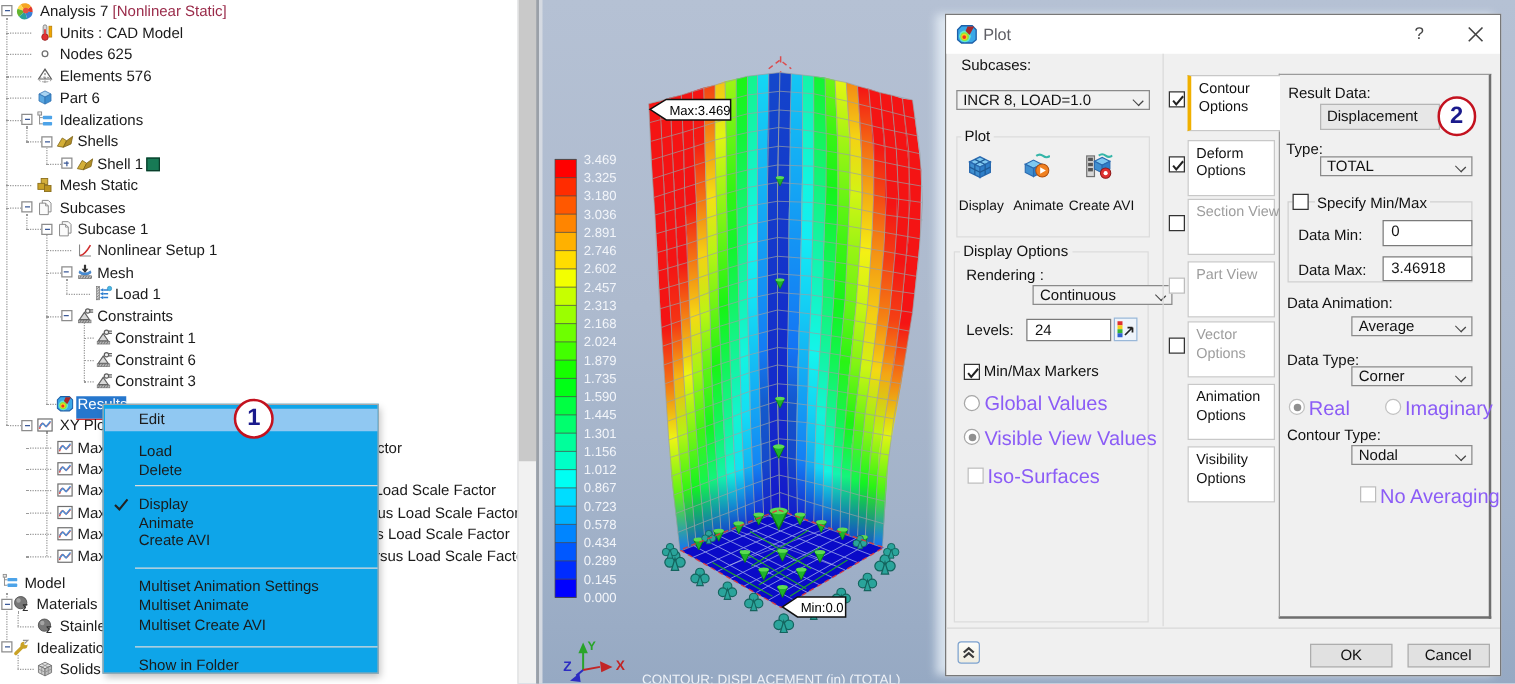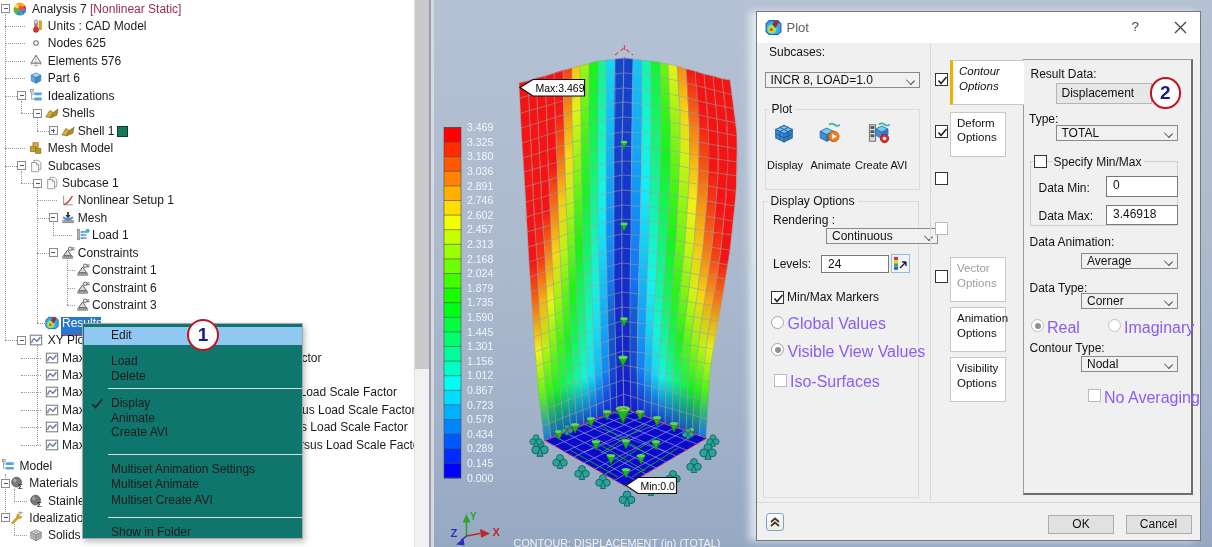--- a/index.html
+++ b/index.html
@@ -25,23 +25,23 @@
 .combo i{position:absolute;right:5px;top:4px;width:7px;height:7px;border-right:1.4px solid #444;border-bottom:1.4px solid #444;transform:rotate(45deg) scale(1,.82);transform-origin:center}
 .inp{position:absolute;background:#fff;border:1px solid #7a7a7a;font-size:12px;color:#111;padding:1px 0 0 6px}
 .grp{position:absolute;border:1px solid #dcdcdc}
 .grplbl{position:absolute;font-size:12px;color:#111;background:#f0f0f0;padding:0 3px;white-space:pre}
 .cb{position:absolute;width:13px;height:13px;background:#fff;border:1px solid #333}
 .cb.dis{border-color:#bcbcbc}
 .cb svg{position:absolute;left:0;top:0}
 .rad{position:absolute;width:13px;height:13px;border-radius:50%;background:#fff;border:1px solid #a6a6a6}
 .rad.sel:before{content:"";position:absolute;left:2.5px;top:2.5px;width:6px;height:6px;border-radius:50%;background:#909090}
 .btn{position:absolute;background:#e1e1e1;border:1px solid #adadad;font-size:12px;color:#111;text-align:center}
-.card{position:absolute;left:193px;width:56px;height:45px;background:#fff;border:1px solid #c8c8c8;font-size:11.5px;padding:3px 0 0 6.5px;line-height:14.5px;color:#111;white-space:nowrap}
+.card{position:absolute;left:193px;width:70px;height:45px;background:#fff;border:1px solid #c8c8c8;font-size:11.5px;padding:3px 0 0 6.5px;line-height:14.5px;color:#111;white-space:nowrap}
 .ann{position:absolute;border:2.6px solid #c3121f;border-radius:50%;background:#fff;color:#1a1a8c;font-weight:bold;font-size:19px;text-align:center;z-index:60}
-#menu{position:absolute;left:81.5px;top:323px;width:221.5px;height:215.5px;background:#0f766e;border:1px solid #a8a8a8;box-shadow:2px 3px 6px rgba(0,0,0,0.25);z-index:40}
+#menu{position:absolute;left:81.5px;top:323px;width:221.5px;height:215.5px;background:#0ea5e9;border:1px solid #a8a8a8;box-shadow:2px 3px 6px rgba(0,0,0,0.25);z-index:40}
 .mi{position:absolute;left:28.5px;font-size:12px;color:#1b1b1b;line-height:15px;white-space:pre}
 .msep{position:absolute;left:25.5px;width:194px;height:1px;background:#dcdcdc}
 </style></head><body>
 <div id="stage">
     <svg width="0" height="0" style="position:absolute">
       <defs>
 <g id="i-ana">
           <path d="M8,8 L13.5,3.5 A7,7 0 0 1 15,9 Z" fill="#e23b2e"></path>
           <path d="M8,8 L4,1.8 A7,7 0 0 1 13.5,3.5 Z" fill="#f6a623"></path>
           <path d="M8,8 L1.2,5.6 A7,7 0 0 1 4,1.8 Z" fill="#ffd84d"></path>
@@ -824,21 +824,21 @@
       </svg>
       <div class="tt" style="left:62.0px;top:105.2px">Shells</div>
       <div class="exp plu" style="left:48.7px;top:126.1px"></div>
       <svg class="ti" viewBox="0 0 16 16" style="left:60.7px;top:123.6px">
         <use href="#i-shell"></use>
       </svg>
       <div class="tt" style="left:77.8px;top:122.6px"><span>Shell 1</span></div>
       <svg class="ti" viewBox="0 0 16 16" style="left:29.0px;top:141.1px">
         <use href="#i-mesh"></use>
       </svg>
-      <div class="tt" style="left:47.8px;top:140.1px">Mesh Model</div>
+      <div class="tt" style="left:47.8px;top:140.1px">Mesh Static</div>
       <div class="exp" style="left:17.0px;top:161.0px"></div>
       <svg class="ti" viewBox="0 0 16 16" style="left:29.0px;top:158.5px">
         <use href="#i-page"></use>
       </svg>
       <div class="tt" style="left:47.8px;top:157.5px">Subcases</div>
       <div class="exp" style="left:33.0px;top:178.5px"></div>
       <svg class="ti" viewBox="0 0 16 16" style="left:44.8px;top:176.0px">
         <use href="#i-page"></use>
       </svg>
       <div class="tt" style="left:62.0px;top:175.0px">Subcase 1</div>
@@ -1006,33 +1006,35 @@
       </div>
       <div class="lbl" style="left:30.5px;top:278px">Min/Max Markers</div>
       <div class="rad" style="left:14.5px;top:303.6px"></div>
       <div class="glbl" style="left:31px;top:303px">Global Values</div>
       <div class="rad sel" style="left:14.5px;top:331.4px"></div>
       <div class="glbl" style="left:31px;top:331px">Visible View Values</div>
       <div class="cb dis" style="left:17px;top:361.8px"></div>
       <div class="glbl" style="left:33.5px;top:361px">Iso-Surfaces</div>
       <div style="position:absolute;left:173.5px;top:31px;width:1px;height:458px;background:#d9d9d9"></div>
       <div style="position:absolute;left:266.5px;top:46.5px;width:170px;height:436.5px;background:#f0f0f0;border:1px solid #9b9b9b;border-right:2px solid #6e6e6e;border-bottom:2px solid #6e6e6e"></div>
-      <div class="card" style="top:48px;border-left:3px solid #f0b000;width:74px;font-style:italic;border-right:none;color:#111">Contour<br>Options</div>
+      <div class="card" style="top:48px;border-left:3px solid #f0b000;width:74px;border-right:none;color:#111">Contour<br>Options</div>
       <div class="cb" style="left:178.5px;top:61px">
         <svg width="13" height="13">
           <path d="M2.5,6.5 L5,9.5 L10.5,3" stroke="#222" stroke-width="1.6" fill="none"></path>
         </svg>
       </div>
       <div class="card" style="top:99.5px;color:#111">Deform<br>Options</div>
       <div class="cb" style="left:178.5px;top:112.5px">
         <svg width="13" height="13">
           <path d="M2.5,6.5 L5,9.5 L10.5,3" stroke="#222" stroke-width="1.6" fill="none"></path>
         </svg>
       </div>
+      <div class="card" style="top:147px;color:#9d9d9d">Section View</div>
       <div class="cb" style="left:178.5px;top:160px"></div>
+      <div class="card" style="top:197px;color:#9d9d9d">Part View</div>
       <div class="cb dis" style="left:178.5px;top:210px"></div>
       <div class="card" style="top:245px;color:#9d9d9d">Vector<br>Options</div>
       <div class="cb" style="left:178.5px;top:258px"></div>
       <div class="card" style="top:295px;color:#111">Animation<br>Options</div>
       <div class="card" style="top:345px;color:#111">Visibility<br>Options</div>
       <div class="lbl" style="left:274px;top:55px">Result Data:</div>
       <div class="btn" style="left:299px;top:71px;width:96.5px;height:21px;line-height:19px;background:#e7e7e7;border-color:#b5b5b5;text-align:left;padding-left:5px">Displacement</div>
       <div class="lbl" style="left:272.5px;top:100px">Type:</div>
       <div class="combo" style="left:299px;top:113px;width:122px;height:16px">TOTAL<i></i></div>
       <div class="grp" style="left:273.5px;top:149px;width:148px;height:65px;border-color:#d0d0d0"></div>

